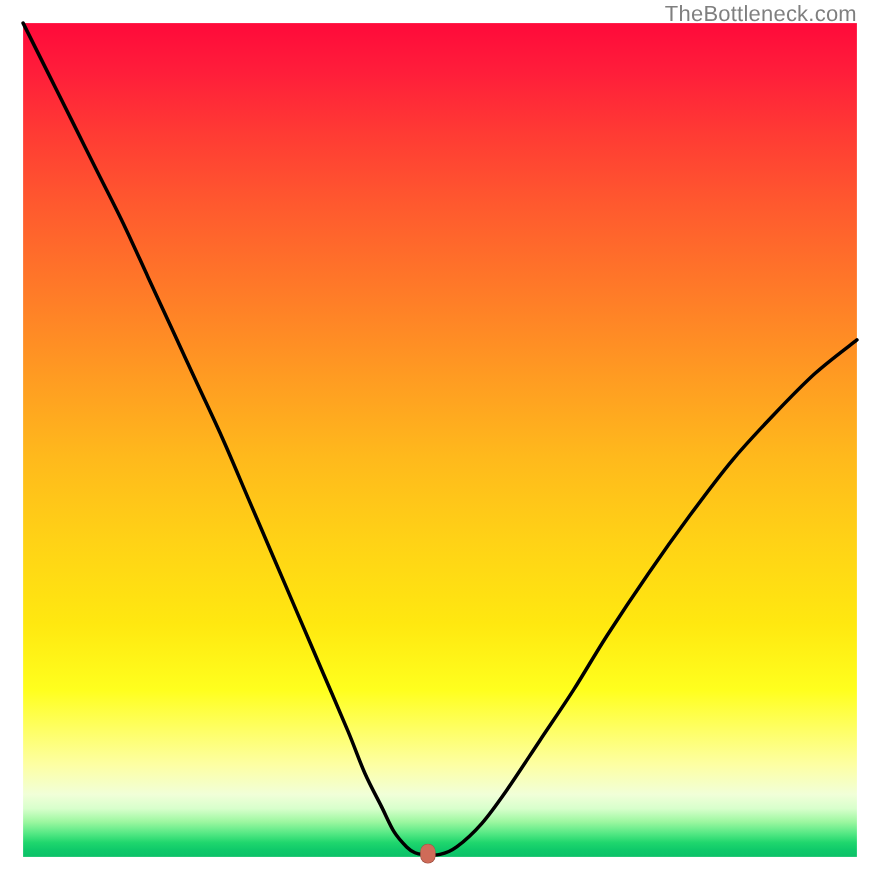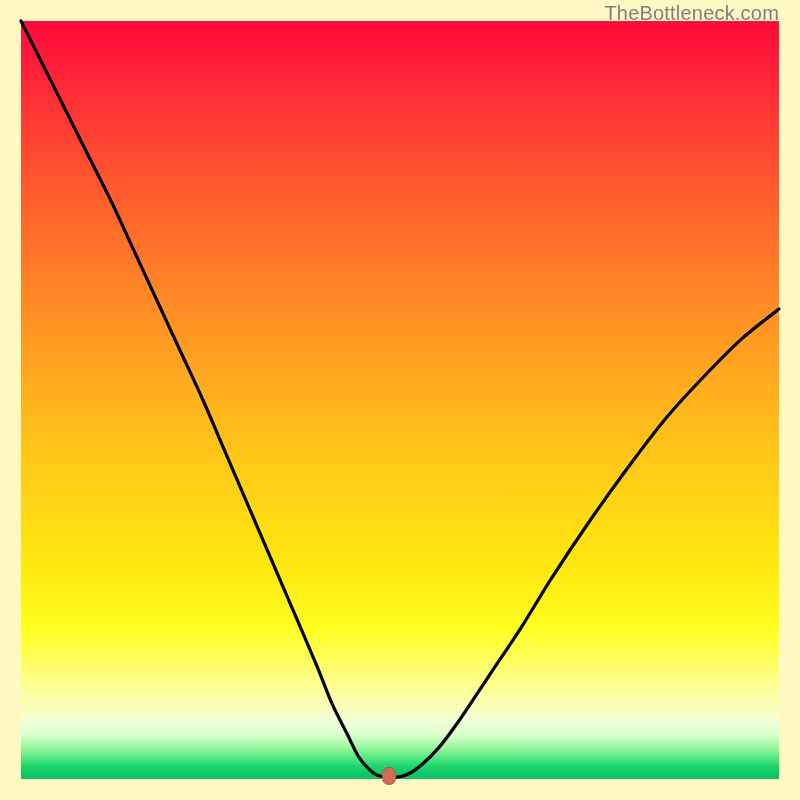--- a/index.html
+++ b/index.html
@@ -8,21 +8,21 @@
     width: 800px;
     height: 800px;
     background: #000;
     overflow: hidden;
     font-family: Arial, Helvetica, sans-serif;
   }
   .frame {
     position: relative;
     width: 800px;
     height: 800px;
-    background: #fef9c3;
+    background: #ffffff;
   }
   .plot {
     position: absolute;
     left: 21px;
     top: 21px;
     width: 758px;
     height: 758px;
     background: linear-gradient(to bottom,
       #ff0a3a 0%,
       #ff1e3a 6%,

